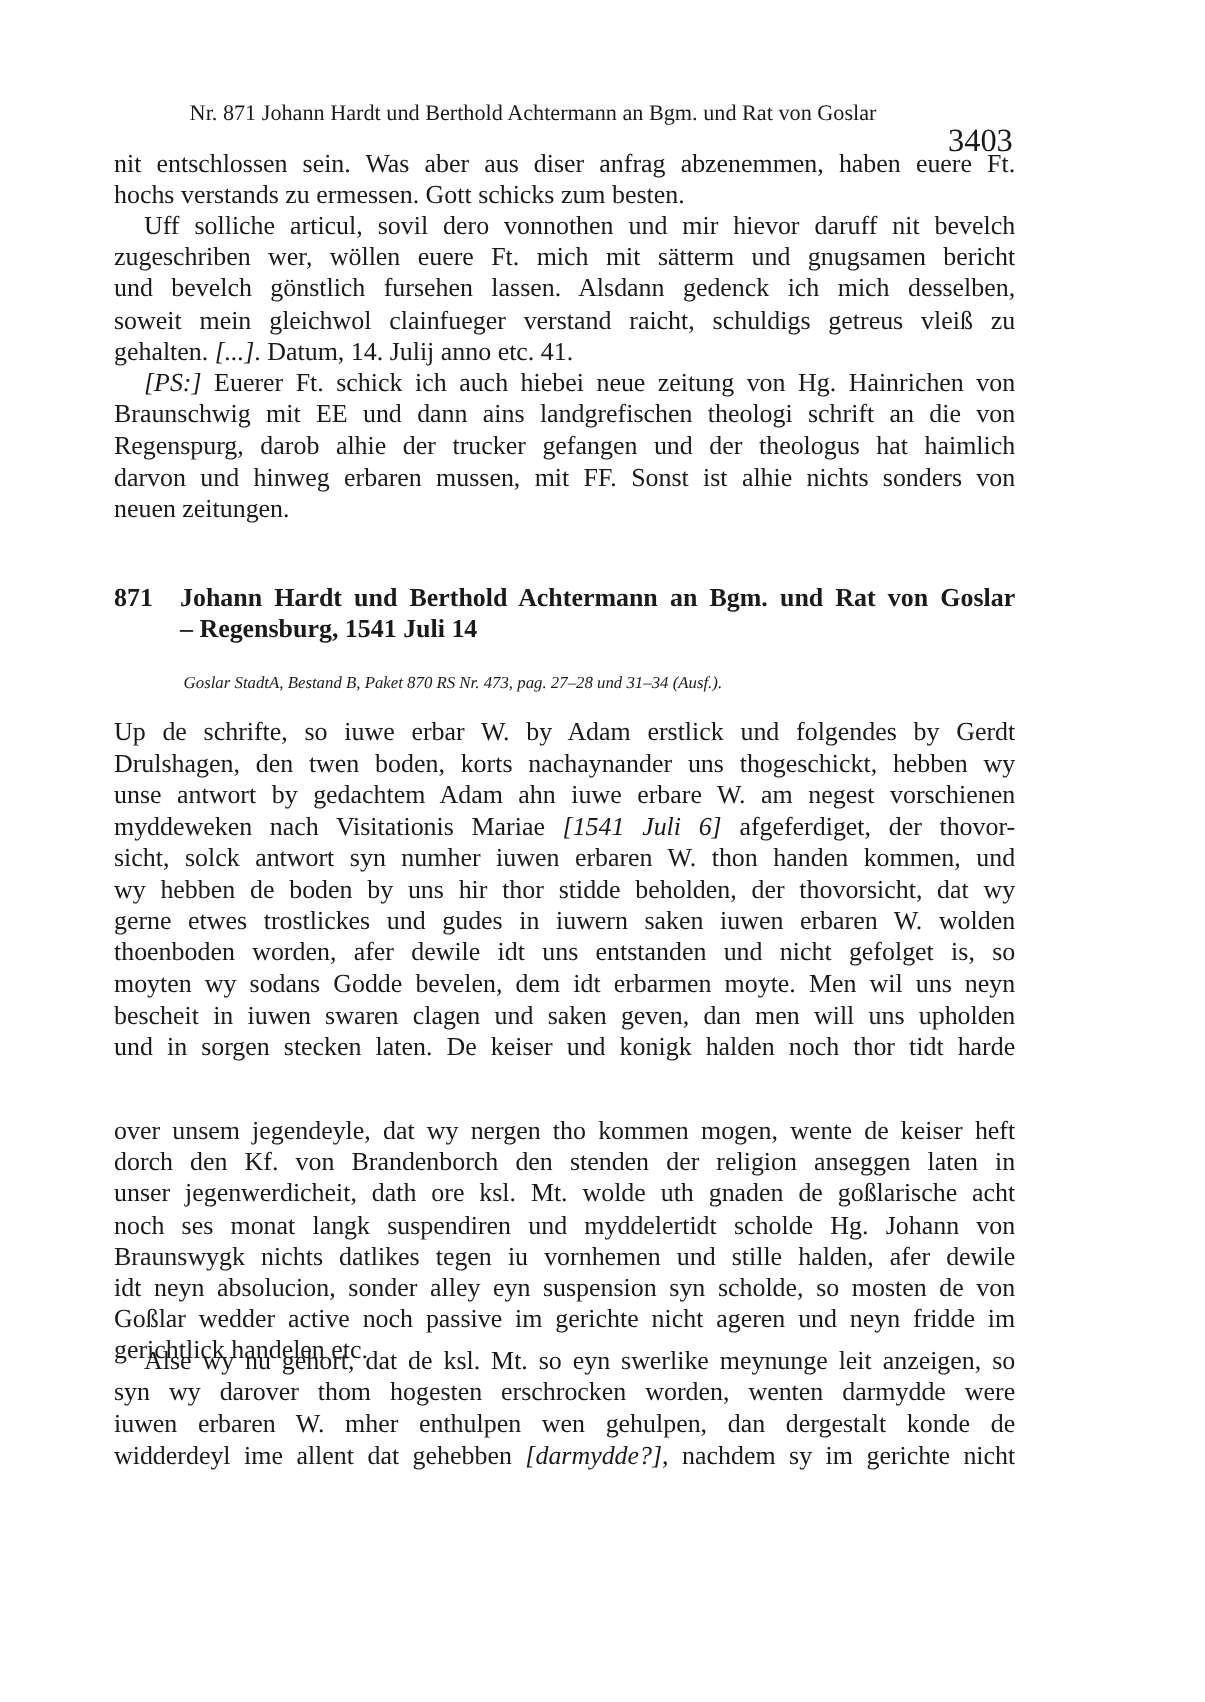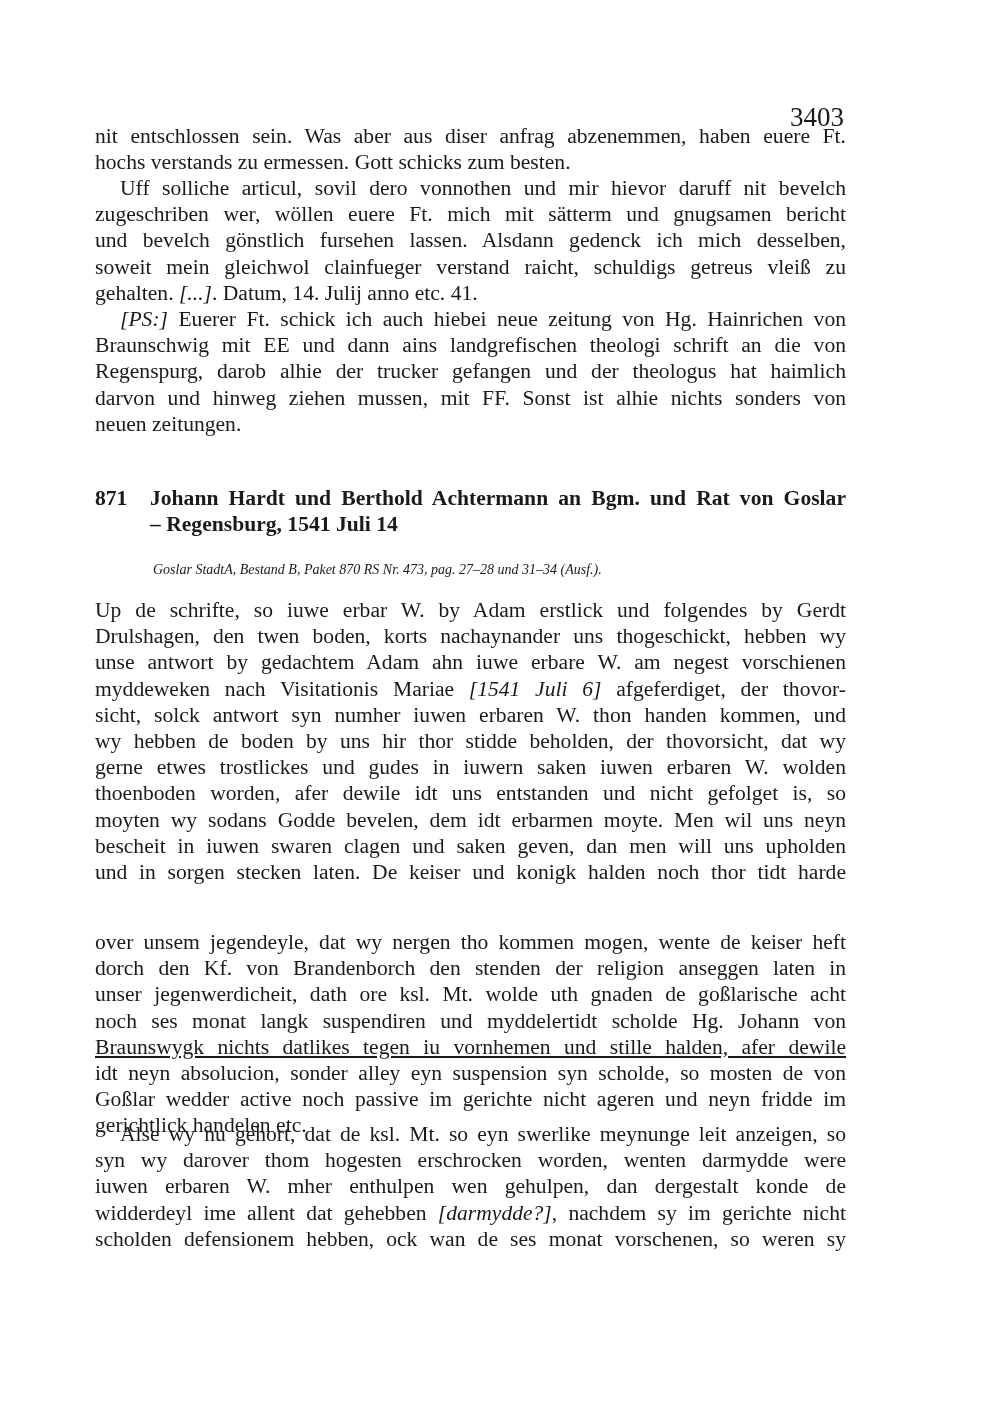--- a/index.html
+++ b/index.html
@@ -91,41 +91,42 @@
       line-height: 26px;
       white-space: nowrap;
     }
   </style>
 </head>
 <body>
 
 <div class="page">
 
   <div class="running-head">
+    <span class="rh-title">Nr. 871 Johann Hardt und Berthold Achtermann an Bgm. und Rat von Goslar</span>
     <span class="rh-page">3403</span>
   </div>
 
   <div class="block" style="top:123px;">
     <span class="line" style="white-space: normal; overflow: hidden;">nit entschlossen sein. Was aber aus diser anfrag abzenemmen, haben euere Ft.</span>
     <span class="line final">hochs verstands zu ermessen. Gott schicks zum besten.</span>
   </div>
 
   <div class="block" style="top:175px;">
     <span class="line ind" style="white-space: normal; overflow: hidden;">Uff solliche articul, sovil dero vonnothen und mir hievor daruff nit bevelch</span>
     <span class="line" style="white-space: normal; overflow: hidden;">zugeschriben wer, wöllen euere Ft. mich mit sätterm und gnugsamen bericht</span>
     <span class="line" style="white-space: normal; overflow: hidden;">und bevelch gönstlich fursehen lassen. Alsdann gedenck ich mich desselben,</span>
     <span class="line" style="white-space: normal; overflow: hidden;">soweit mein gleichwol clainfueger verstand raicht, schuldigs getreus vleiß zu</span>
     <span class="line final"><span>gehalten. </span><span class="it">[...]</span><span>. Datum, 14. Julij anno etc. 41.</span></span>
   </div>
 
   <div class="block" style="top:306px;">
     <span class="line ind" style="white-space: normal; overflow: hidden;"><span class="it">[PS:]</span><span> Euerer Ft. schick ich auch hiebei neue zeitung von Hg. Hainrichen von</span></span>
     <span class="line" style="white-space: normal; overflow: hidden;">Braunschwig mit EE und dann ains landgrefischen theologi schrift an die von</span>
     <span class="line" style="white-space: normal; overflow: hidden;">Regenspurg, darob alhie der trucker gefangen und der theologus hat haimlich</span>
-    <span class="line" style="white-space: normal; overflow: hidden;">darvon und hinweg ziehen mussen, mit FF. Sonst ist alhie nichts sonders von</span>
+    <span class="line" style="white-space: normal; overflow: hidden;">darvon und hinweg erbaren mussen, mit FF. Sonst ist alhie nichts sonders von</span>
     <span class="line final">neuen zeitungen.</span>
   </div>
 
   <div class="doc-heading">
     <span class="doc-num">871</span>
     <div class="doc-title">
       <span class="line" style="white-space: normal; overflow: hidden;">Johann Hardt und Berthold Achtermann an Bgm. und Rat von Goslar</span>
       <span class="line final">– Regensburg, 1541 Juli 14</span>
     </div>
   </div>
@@ -141,27 +142,26 @@
     <span class="line" style="white-space: normal; overflow: hidden;">wy hebben de boden by uns hir thor stidde beholden, der thovorsicht, dat wy</span>
     <span class="line" style="white-space: normal; overflow: hidden;">gerne etwes trostlickes und gudes in iuwern saken iuwen erbaren W. wolden</span>
     <span class="line" style="white-space: normal; overflow: hidden;">thoenboden worden, afer dewile idt uns entstanden und nicht gefolget is, so</span>
     <span class="line" style="white-space: normal; overflow: hidden;">moyten wy sodans Godde bevelen, dem idt erbarmen moyte. Men wil uns neyn</span>
     <span class="line" style="white-space: normal; overflow: hidden;">bescheit in iuwen swaren clagen und saken geven, dan men will uns upholden</span>
     <span class="line" style="white-space: normal; overflow: hidden;">und in sorgen stecken laten. De keiser und konigk halden noch thor tidt harde</span>
     <span class="line" style="white-space: normal; overflow: hidden; margin-top: 44px;">over unsem jegendeyle, dat wy nergen tho kommen mogen, wente de keiser heft</span>
     <span class="line" style="white-space: normal; overflow: hidden;">dorch den Kf. von Brandenborch den stenden der religion anseggen laten in</span>
     <span class="line" style="white-space: normal; overflow: hidden;">unser jegenwerdicheit, dath ore ksl. Mt. wolde uth gnaden de goßlarische acht</span>
     <span class="line" style="white-space: normal; overflow: hidden;">noch ses monat langk suspendiren und myddelertidt scholde Hg. Johann von</span>
-    <span class="line" style="white-space: normal; overflow: hidden; text-decoration: underline;">Braunswygk nichts datlikes tegen iu vornhemen und stille halden, afer dewile</span>
+    <span class="line" style="white-space: normal; overflow: hidden;">Braunswygk nichts datlikes tegen iu vornhemen und stille halden, afer dewile</span>
     <span class="line" style="white-space: normal; overflow: hidden;">idt neyn absolucion, sonder alley eyn suspension syn scholde, so mosten de von</span>
     <span class="line" style="white-space: normal; overflow: hidden;">Goßlar wedder active noch passive im gerichte nicht ageren und neyn fridde im</span>
     <span class="line final">gerichtlick handelen etc.</span>
   </div>
 
   <div class="block" style="top:1121px;">
     <span class="line ind" style="white-space: normal; overflow: hidden;">Alse wy nu gehort, dat de ksl. Mt. so eyn swerlike meynunge leit anzeigen, so</span>
     <span class="line" style="white-space: normal; overflow: hidden;">syn wy darover thom hogesten erschrocken worden, wenten darmydde were</span>
     <span class="line" style="white-space: normal; overflow: hidden;">iuwen erbaren W. mher enthulpen wen gehulpen, dan dergestalt konde de</span>
     <span class="line" style="white-space: normal; overflow: hidden;"><span>widderdeyl ime allent dat gehebben </span><span class="it">[darmydde?]</span><span>, nachdem sy im gerichte nicht</span></span>
-    <span class="line" style="white-space: normal; overflow: hidden;">scholden defensionem hebben, ock wan de ses monat vorschenen, so weren sy</span>
   </div>
 
 </div>
 
 </body></html>

